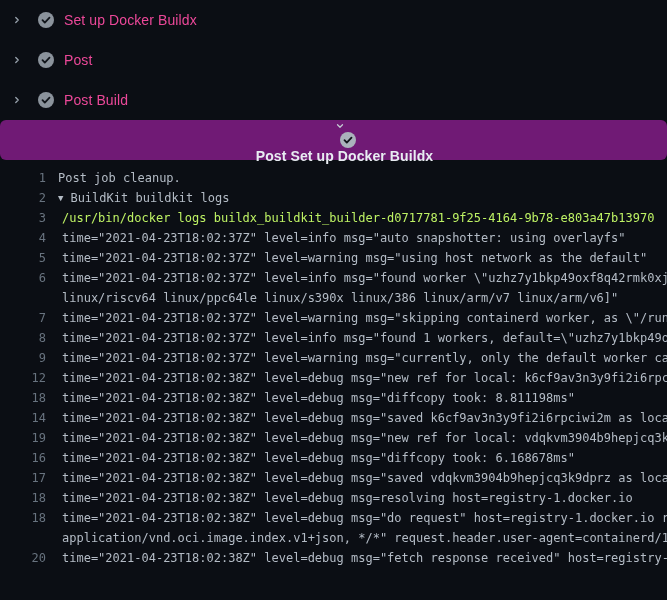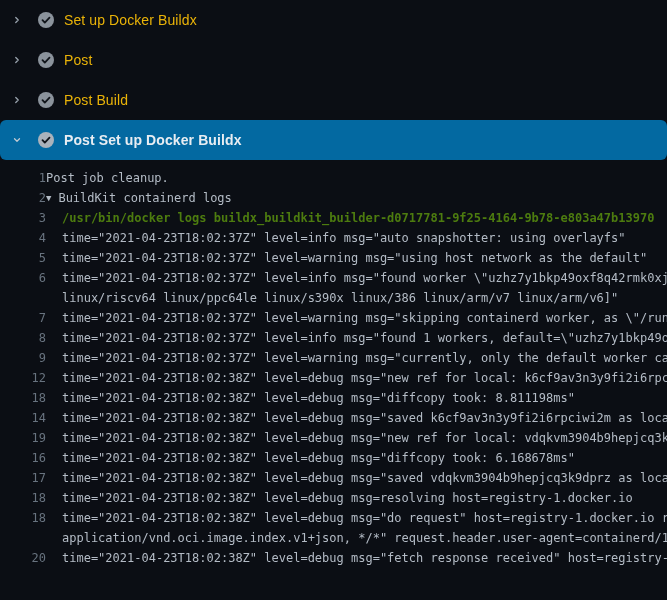--- a/index.html
+++ b/index.html
@@ -14,38 +14,39 @@
   
   .steps { width: 667px; }
   .step {
     height: 40px;
     display: flex;
     align-items: center;
     padding-left: 12px;
     cursor: pointer;
   }
   .step.expanded {
-    background: #0369a1;
+    background: #701a75;
     border-radius: 6px;
+    flex-direction: column;
   }
   .chev {
     width: 10px; height: 16px;
     display: inline-flex; align-items: center; justify-content: center;
     flex: 0 0 10px;
   }
   .check {
     margin-left: 16px;
     width: 16px; height: 16px;
     flex: 0 0 16px;
     display: inline-flex;
   }
   .step-label {
     margin-left: 10px;
     font-size: 14px;
-    color: #eab308;
+    color: #ec4899;
     letter-spacing: .1px;
   }
   .step.expanded .step-label {
     color: #e8edf2;
     font-weight: 600;
   }
 
   
   .log {
     padding-top: 8px;
@@ -54,24 +55,24 @@
     line-height: 20px;
     color: #b4bcc6;
   }
   .log-row { display: flex; white-space: pre; }
   .ln {
     flex: 0 0 46px;
     text-align: right;
     color: #68737f;
     user-select: none;
   }
-  .lt { white-space: pre; }
+  .lt { margin-left: 12px; white-space: pre; }
   .output .lt, .command .lt { margin-left: 16px; }
   .wrap .lt { margin-left: 16px; }
-  .command .lt { color: #4d7c0f; font-weight: bold; text-align: center; }
+  .command .lt { color: #bef264; font-weight: normal; text-align: center; }
   .tri {
     font-size: 9px;
     color: #b4bcc6;
     margin-right: 7px;
     vertical-align: 1px;
   }
 </style>
 </head>
 <body>
 
@@ -136,21 +137,21 @@
             <path d="M4.5 8.2l2.3 2.4 4.7-5" stroke="#10141a" stroke-width="1.8" fill="none" stroke-linecap="round" stroke-linejoin="round"></path>
           </svg>
       </span>
       <span class="step-label">Post Set up Docker Buildx</span>
     </div>
 
   </div>
 
   <div class="log">
       <div class="log-row plain"><span class="ln">1</span><span class="lt">Post job cleanup.</span></div>
-      <div class="log-row group"><span class="ln">2</span><span class="lt"><span class="tri">▼</span><span>BuildKit containerd logs</span></span></div>
+      <div class="log-row group"><span class="ln">2</span><span class="lt"><span class="tri">▼</span><span>BuildKit buildkit logs</span></span></div>
       <div class="log-row command"><span class="ln">3</span><span class="lt">/usr/bin/docker logs buildx_buildkit_builder-d0717781-9f25-4164-9b78-e803a47b13970</span></div>
       <div class="log-row output"><span class="ln">4</span><span class="lt">time="2021-04-23T18:02:37Z" level=info msg="auto snapshotter: using overlayfs"</span></div>
       <div class="log-row output"><span class="ln">5</span><span class="lt">time="2021-04-23T18:02:37Z" level=warning msg="using host network as the default"</span></div>
       <div class="log-row output"><span class="ln">6</span><span class="lt">time="2021-04-23T18:02:37Z" level=info msg="found worker \"uzhz7y1bkp49oxf8q42rmk0xj</span></div>
       <div class="log-row wrap"><span class="ln"></span><span class="lt">linux/riscv64 linux/ppc64le linux/s390x linux/386 linux/arm/v7 linux/arm/v6]"</span></div>
       <div class="log-row output"><span class="ln">7</span><span class="lt">time="2021-04-23T18:02:37Z" level=warning msg="skipping containerd worker, as \"/run</span></div>
       <div class="log-row output"><span class="ln">8</span><span class="lt">time="2021-04-23T18:02:37Z" level=info msg="found 1 workers, default=\"uzhz7y1bkp49o</span></div>
       <div class="log-row output"><span class="ln">9</span><span class="lt">time="2021-04-23T18:02:37Z" level=warning msg="currently, only the default worker ca</span></div>
       <div class="log-row output"><span class="ln">12</span><span class="lt">time="2021-04-23T18:02:38Z" level=debug msg="new ref for local: k6cf9av3n3y9fi2i6rpc</span></div>
       <div class="log-row output"><span class="ln">18</span><span class="lt">time="2021-04-23T18:02:38Z" level=debug msg="diffcopy took: 8.811198ms"</span></div>

